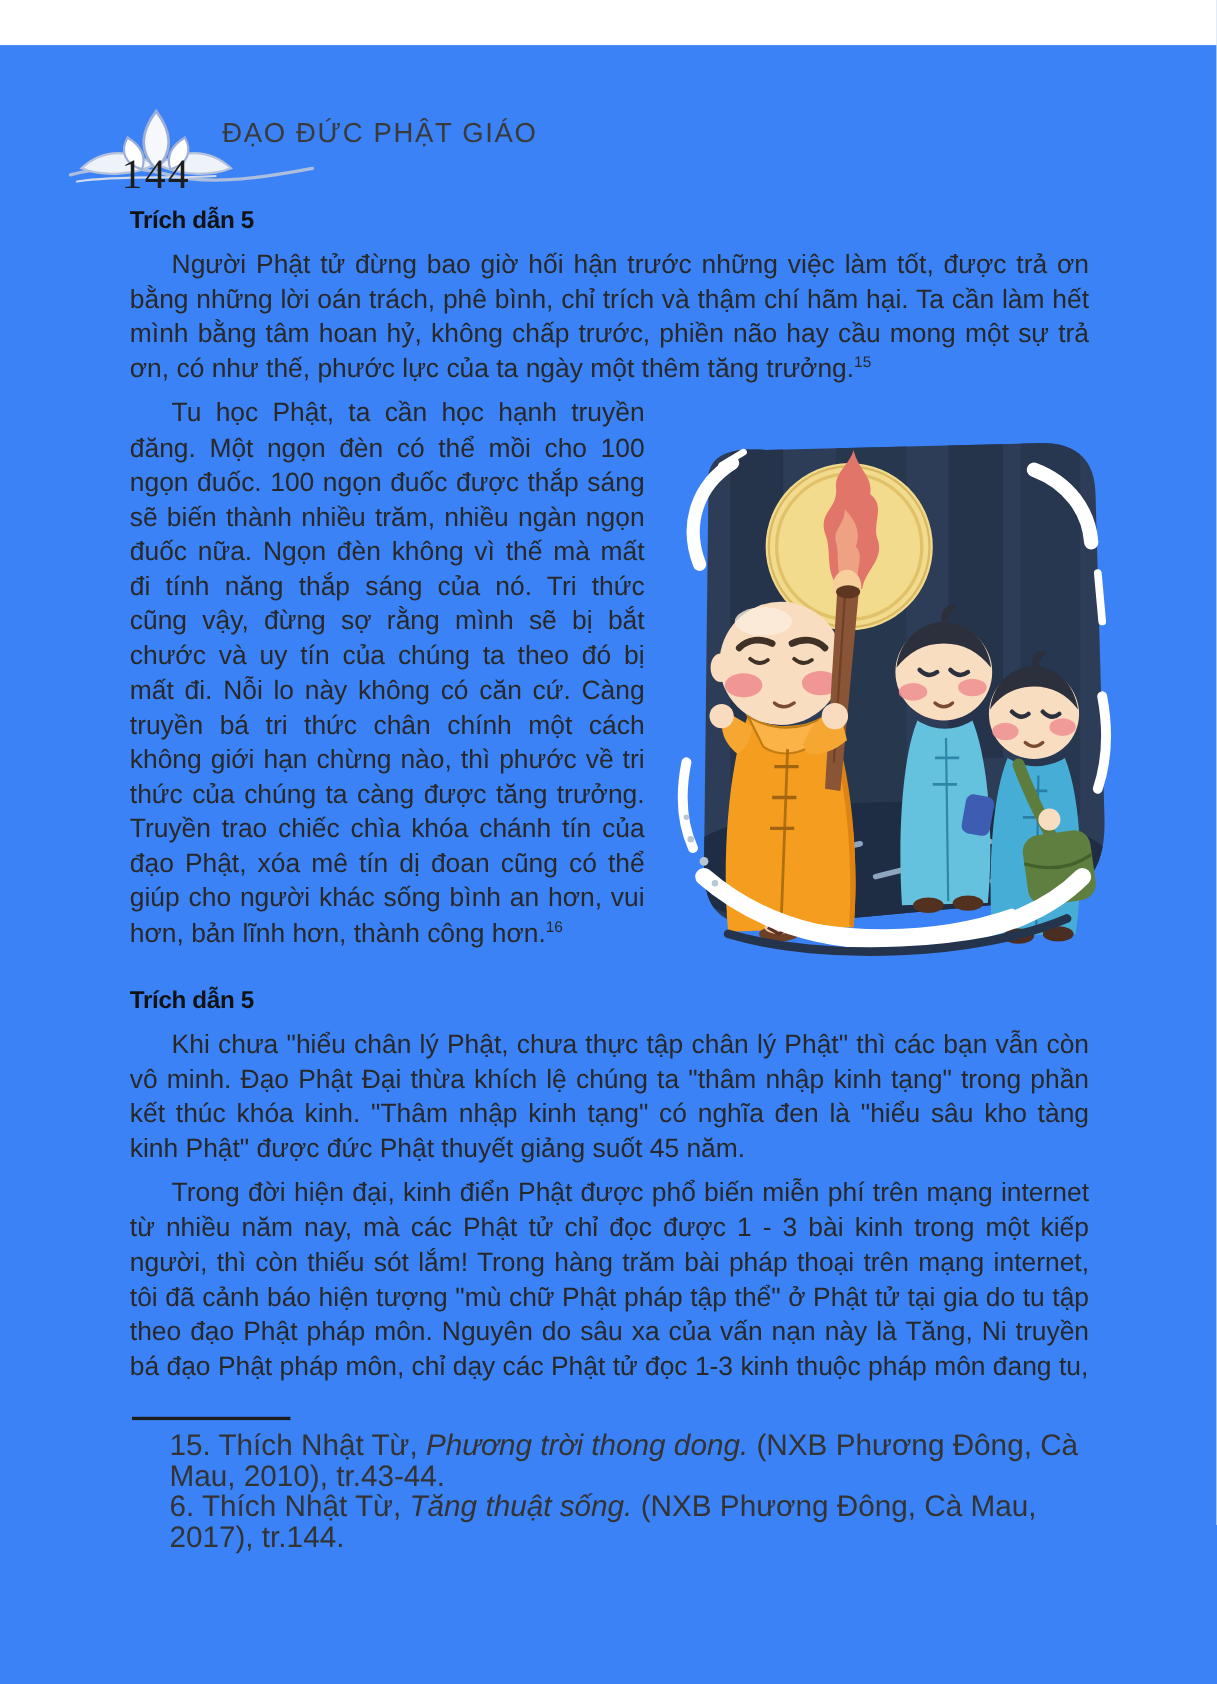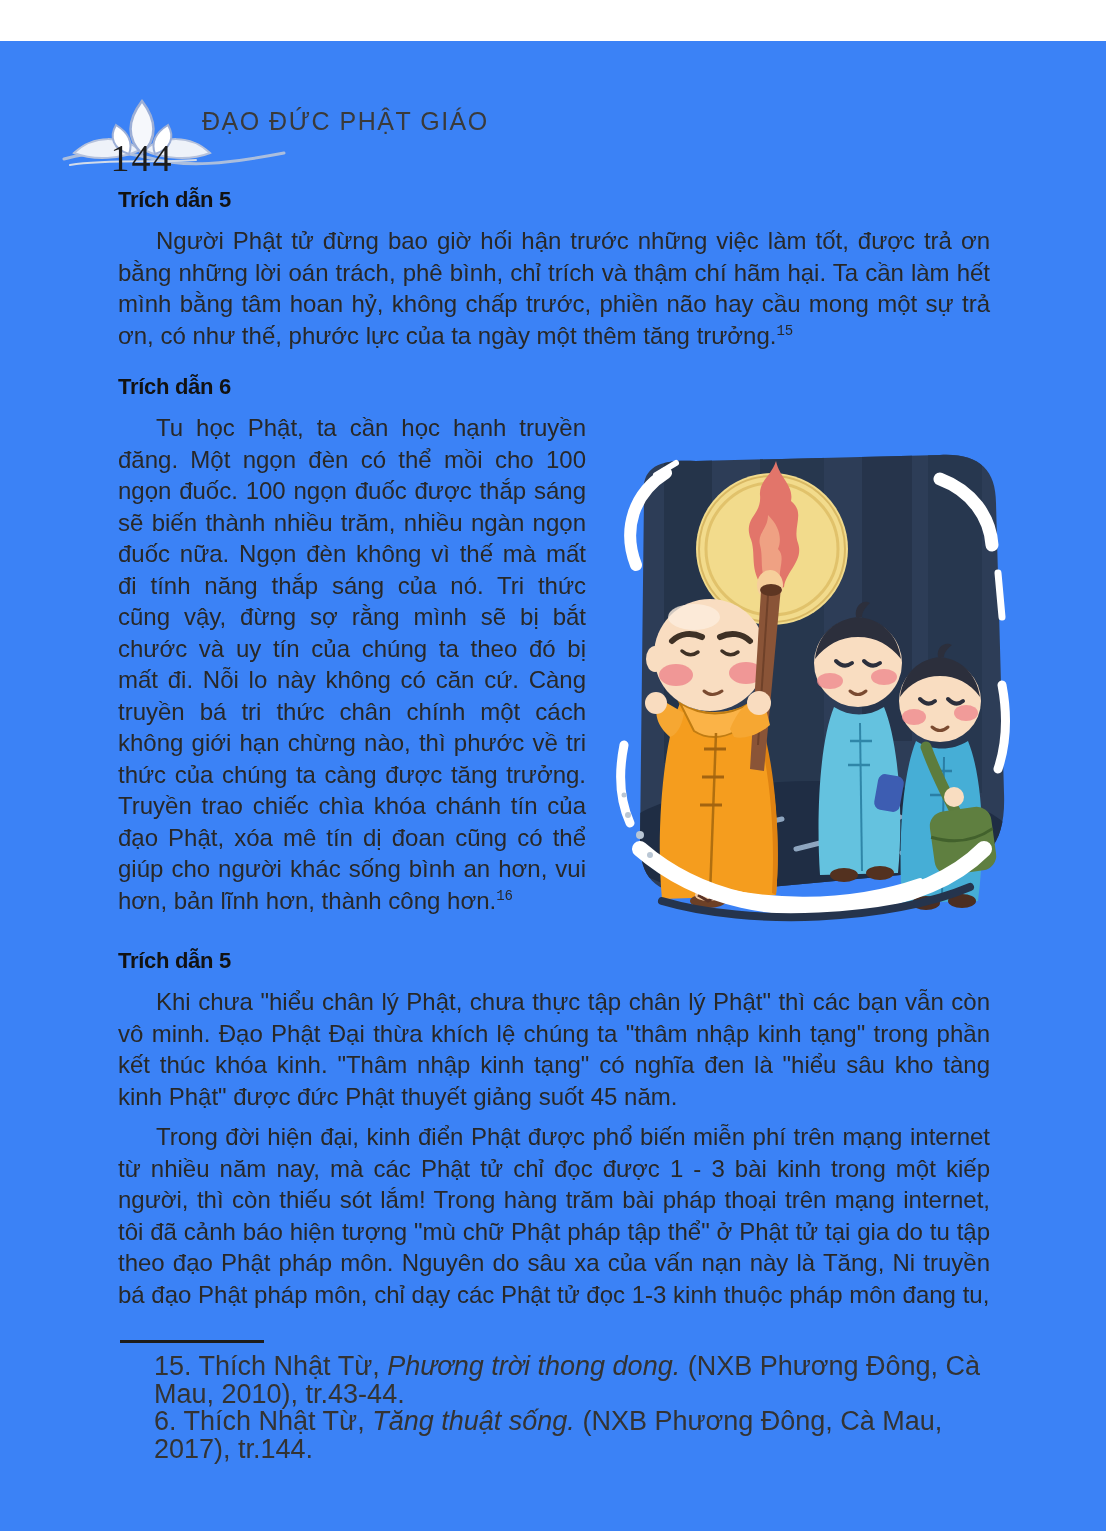--- a/index.html
+++ b/index.html
@@ -17,21 +17,21 @@
   .content{position:absolute;left:118px;top:146px;width:872px;}
   h2.qh{
     font-size:22px;font-weight:700;color:#121212;letter-spacing:-0.3px;
     margin:23px 0 12px 0;
   }
   section:first-child h2.qh{margin-top:0;}
   p.body{
     font-size:24px;line-height:31.5px;text-align:justify;text-indent:38px;
     margin:0 0 9px 0;color:#282828;
   }
-  sup.fnref{font-size:14px;line-height:0;vertical-align:super;font-family:Liberation Mono, monospace;}
+  sup.fnref{font-size:14px;line-height:0;vertical-align:super;}
   .flow::after{content:"";display:block;clear:both;}
   figure.illus{
     float:right;width:404px;height:478px;margin:33px -24px 2px 24px;padding:0;
   }
   figure.illus svg{display:block;width:100%;height:100%;}
   
   .footnotes{margin-top:30px;font-size:27px;color:#333333;}
   .fn-divider{width:144px;height:3px;background:#1d1d1d;margin:0 0 10px 2px;}
   .fn{padding-left:36px;line-height:27.5px;}
   .fn i{font-style:italic;}
@@ -61,21 +61,20 @@
   <div class="book-title">ĐẠO ĐỨC PHẬT GIÁO</div>
 
   <main class="content">
 
     <section>
       <h2 class="qh">Trích dẫn 5</h2>
       <p class="body"><span>Người Phật tử đừng bao giờ hối hận trước những việc làm tốt, được trả ơn bằng những lời oán trách, phê bình, chỉ trích và thậm chí hãm hại. Ta cần làm hết mình bằng tâm hoan hỷ, không chấp trước, phiền não hay cầu mong một sự trả ơn, có như thế, phước lực của ta ngày một thêm tăng trưởng.</span><sup class="fnref">15</sup></p>
     </section>
 
     <section>
-      <h2 class="qh">Trích dẫn 6</h2>
       <div class="flow">
         <figure class="illus">
           <svg viewBox="0 0 404 478">
             <defs>
               <clipPath id="blobClip">
                 <path d="M34,52 C30,20 52,14 86,16 L330,10 C368,8 386,24 386,58 L394,348 C396,398 378,420 334,426 L96,448 C48,452 30,436 30,396 Z"></path>
               </clipPath>
             </defs>
 
             <path d="M34,52 C30,20 52,14 86,16 L330,10 C368,8 386,24 386,58 L394,348 C396,398 378,420 334,426 L96,448 C48,452 30,436 30,396 Z" fill="#2d3d57"></path>

